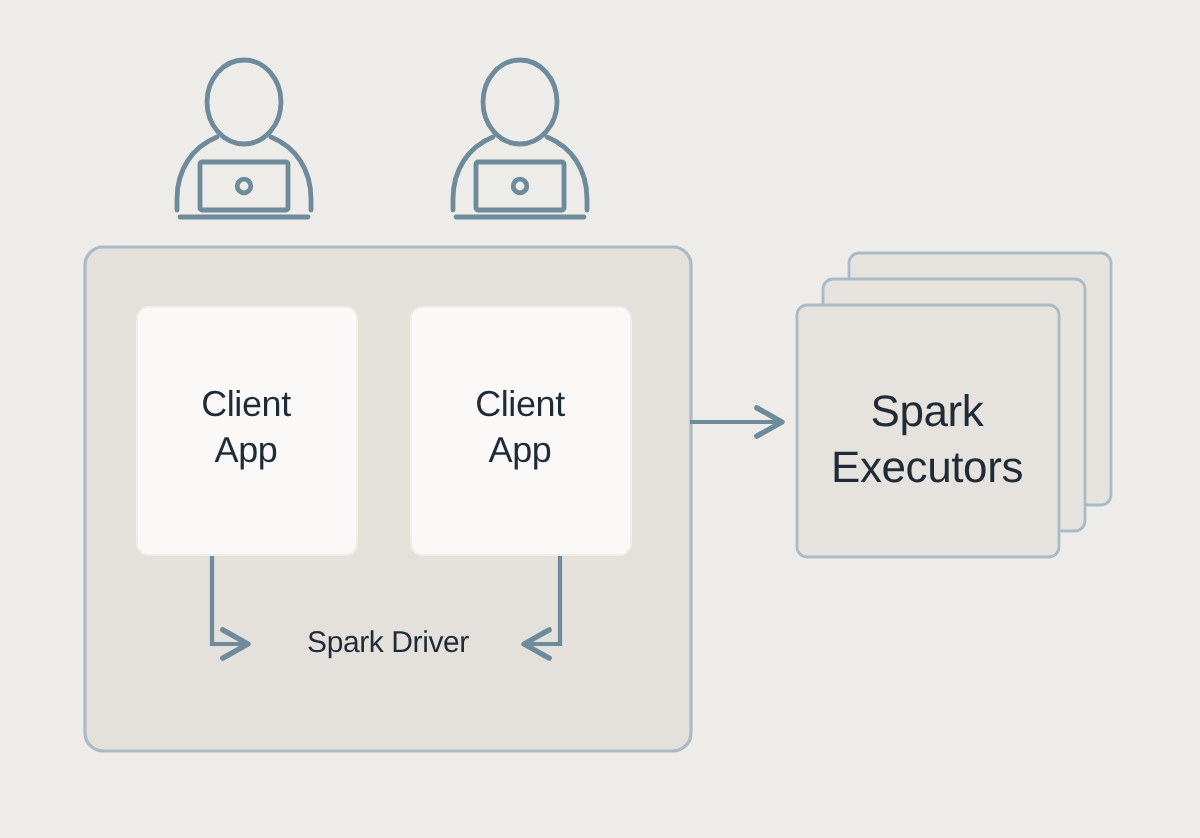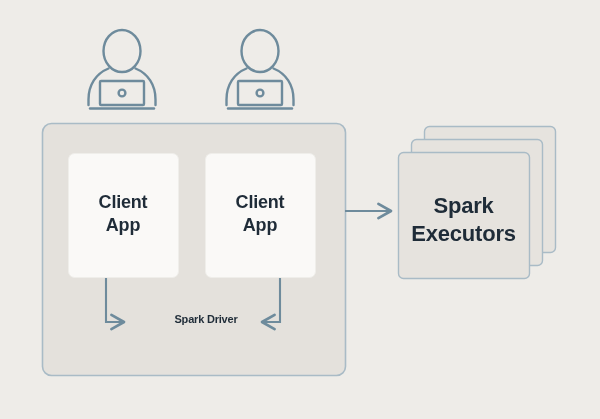--- a/index.html
+++ b/index.html
@@ -23,43 +23,43 @@
     position: absolute;
     left: 0;
     top: 0;
     width: 600px;
     height: 419px;
   }
   .node-label {
     position: absolute;
     color: #1f2c38;
     font-family: "Liberation Sans", sans-serif;
-    font-weight: 700;
+    font-weight: 400;
     text-align: center;
     line-height: 1.28;
     letter-spacing: -0.2px;
     white-space: pre-line;
     pointer-events: none;
   }
   #client-app-1-label, #client-app-2-label {
     font-size: 18px;
     width: 110px;
   }
   #client-app-1-label { left: 68px; top: 191px; }
   #client-app-2-label { left: 205px; top: 191px; }
   #spark-executors-label {
     font-size: 22px;
     width: 131px;
     left: 398px;
     top: 192px;
   }
   #spark-driver-label {
-    font-size: 11px;
+    font-size: 15px;
     width: 180px;
-    left: 116px;
+    left: 104px;
     top: 312px;
   }
 </style>
 </head>
 <body>
 
 <div id="stage">
 
   <svg class="layer" viewBox="0 0 600 419" xmlns="http://www.w3.org/2000/svg">
 

